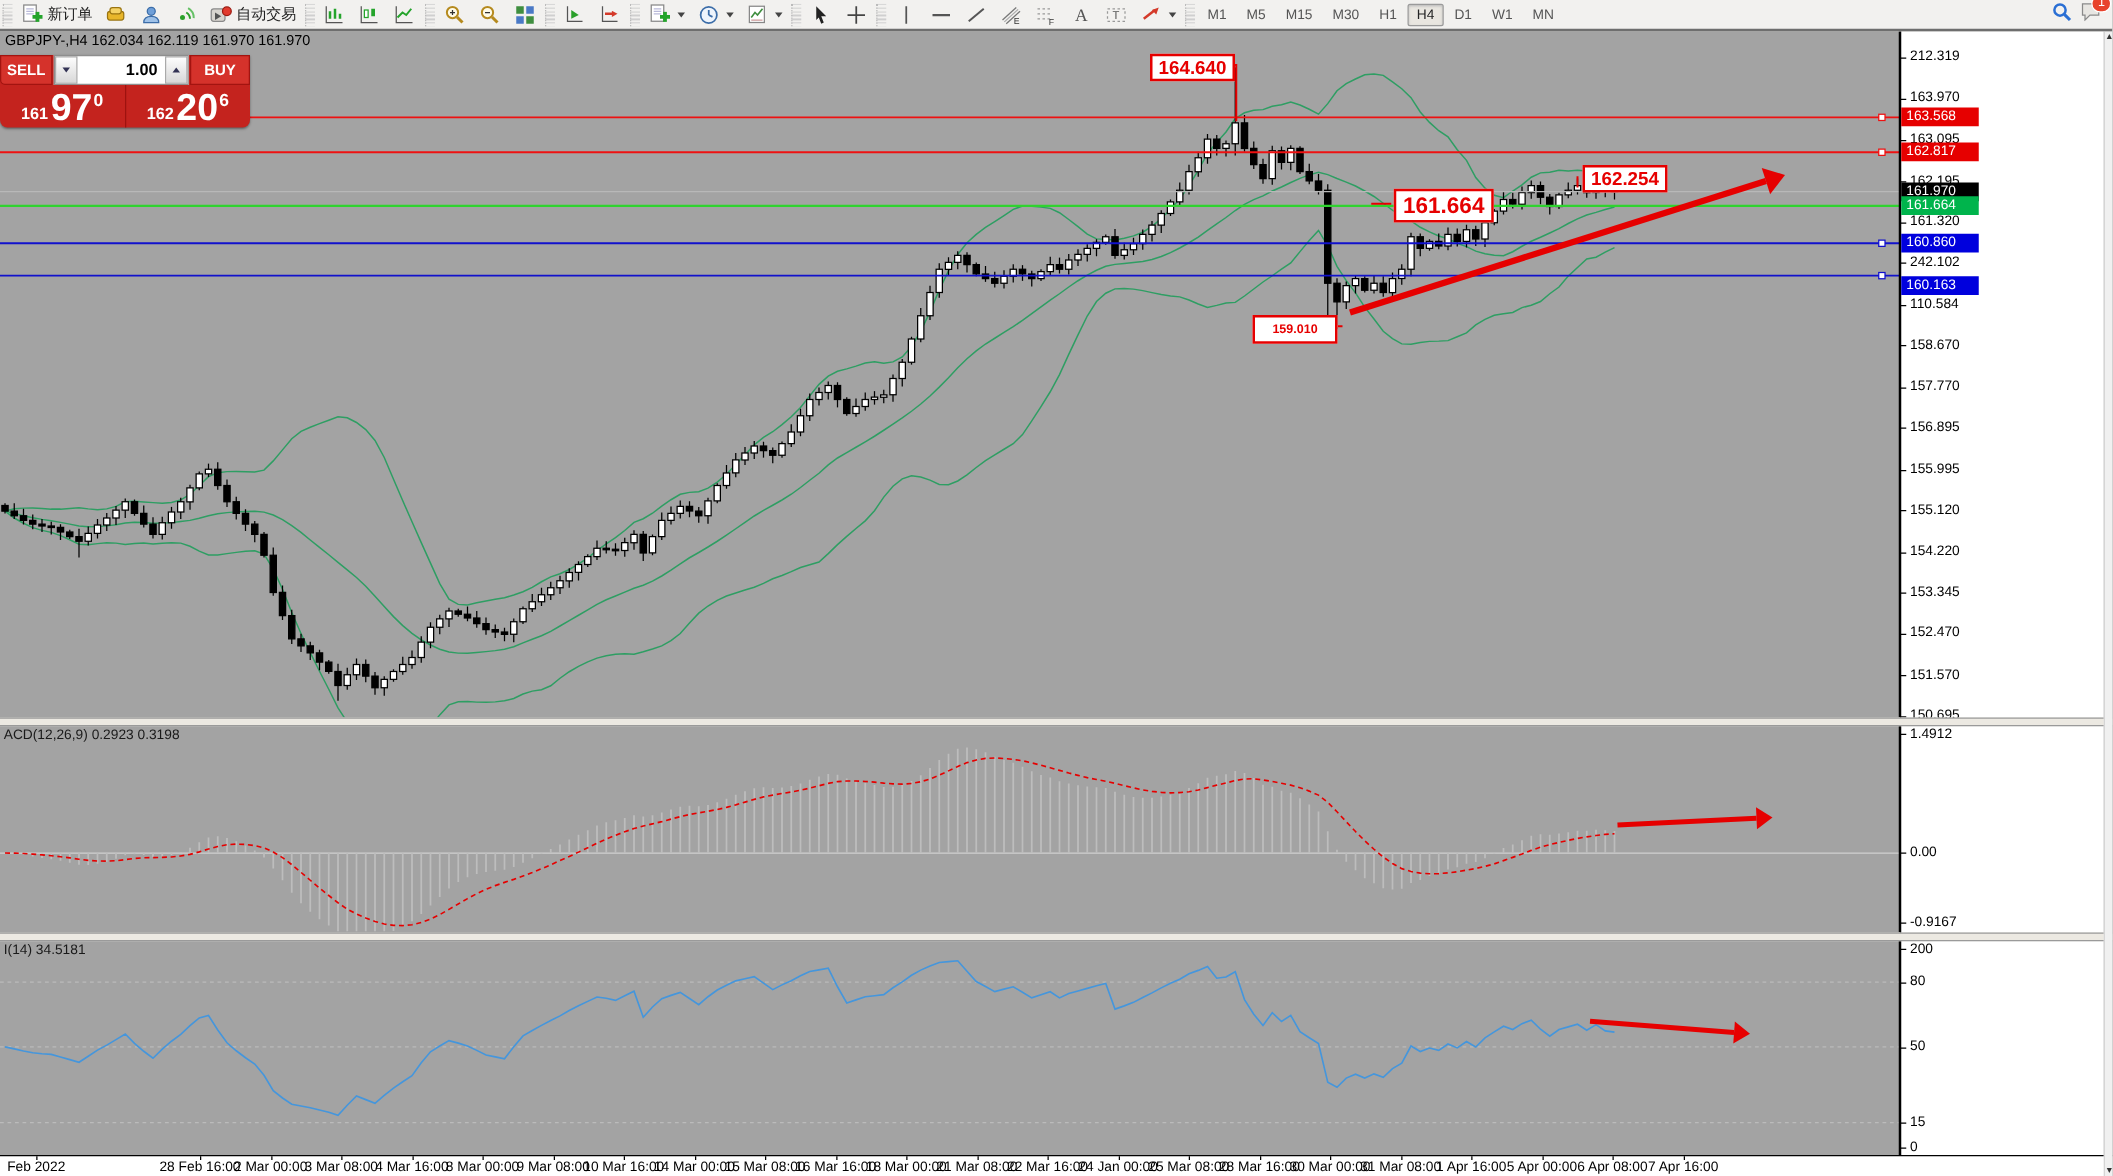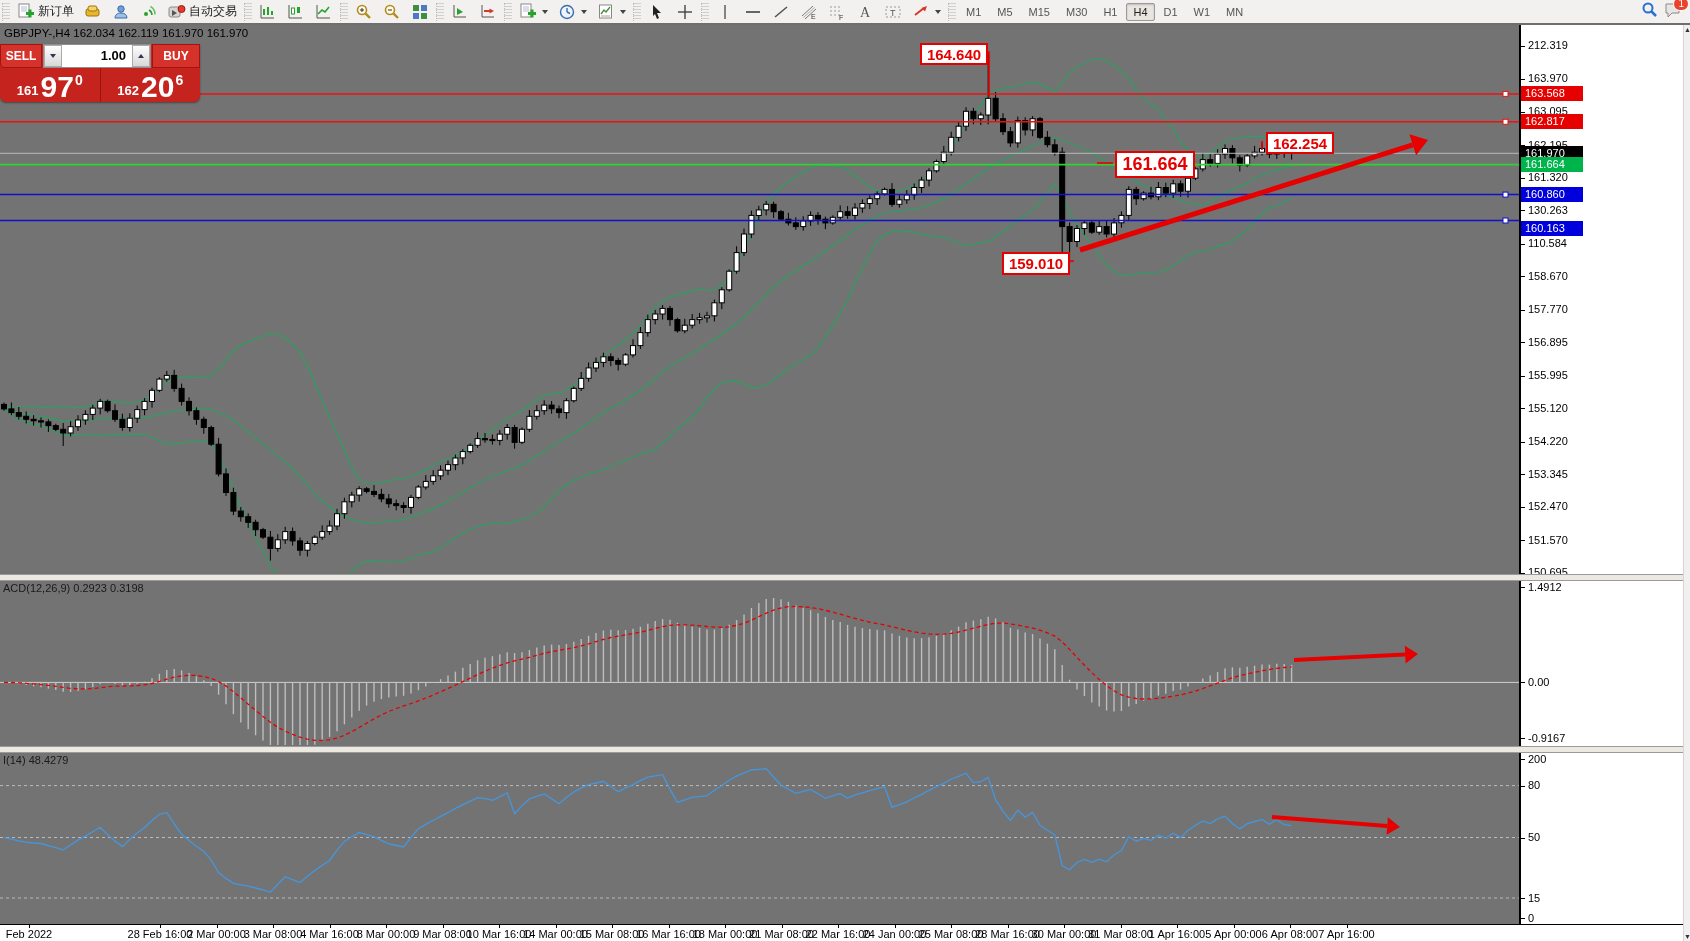--- a/index.html
+++ b/index.html
@@ -1,16 +1,16 @@
 <!DOCTYPE html>
 <html><head>
 <meta charset="utf-8">
 <style>
   html,body{margin:0;padding:0;background:#e4e4e4;font-family:"Liberation Sans",sans-serif;}
-  #root{position:relative;width:1690px;height:941px;background:#737373;overflow:hidden;}
+  #root{position:relative;width:1690px;height:941px;background:#a3a3a3;overflow:hidden;}
   
   #toolbar{position:absolute;left:0;top:0;width:1690px;height:23px;background:#f2f1ef;
            border-bottom:2px solid #6e6e6e;display:flex;align-items:center;z-index:30;}
   .tb-grip{width:7px;height:18px;margin:0 2px;
            background:repeating-linear-gradient(#cfcfcf 0 1px,#f2f1ef 1px 3px);border-left:1px dotted #bbb;}
   .tb-btn{display:flex;align-items:center;gap:3px;height:20px;padding:0 3px;margin:0 1px;
           border:1px solid transparent;border-radius:2px;cursor:default;}
   .tb-btn svg{display:block;}
   .tb-label{font-size:12px;color:#222;white-space:nowrap;}
   .tb-dd{width:0;height:0;border-left:3px solid transparent;border-right:3px solid transparent;
@@ -906,21 +906,21 @@
       <div class="ax-lab" style="top:14.0px">212.319</div>
       <div class="ax-tick" style="top:53.9px"></div>
       <div class="ax-lab" style="top:47.4px">163.970</div>
       <div class="ax-tick" style="top:86.5px"></div>
       <div class="ax-lab" style="top:80.0px">163.095</div>
       <div class="ax-tick" style="top:120.0px"></div>
       <div class="ax-lab" style="top:113.5px">162.195</div>
       <div class="ax-tick" style="top:152.5px"></div>
       <div class="ax-lab" style="top:146.0px">161.320</div>
       <div class="ax-tick" style="top:185.0px"></div>
-      <div class="ax-lab" style="top:178.5px">130.263</div>
+      <div class="ax-lab" style="top:178.5px">242.102</div>
       <div class="ax-tick" style="top:218.5px"></div>
       <div class="ax-lab" style="top:212.0px">110.584</div>
       <div class="ax-tick" style="top:251.1px"></div>
       <div class="ax-lab" style="top:244.6px">158.670</div>
       <div class="ax-tick" style="top:284.5px"></div>
       <div class="ax-lab" style="top:278.0px">157.770</div>
       <div class="ax-tick" style="top:317.1px"></div>
       <div class="ax-lab" style="top:310.6px">156.895</div>
       <div class="ax-tick" style="top:350.6px"></div>
       <div class="ax-lab" style="top:344.1px">155.995</div>
@@ -1002,21 +1002,21 @@
       <div class="t-lab" style="left:1177px">1 Apr 16:00</div>
       <div class="t-tick" style="left:1233.5px"></div>
       <div class="t-lab" style="left:1233.5px">5 Apr 00:00</div>
       <div class="t-tick" style="left:1290px"></div>
       <div class="t-lab" style="left:1290px">6 Apr 08:00</div>
       <div class="t-tick" style="left:1346.5px"></div>
       <div class="t-lab" style="left:1346.5px">7 Apr 16:00</div>
     </div>
 
   <div class="ind-label" id="macd-label" style="left: 3px; top: 582px;">ACD(12,26,9) 0.2923 0.3198</div>
-  <div class="ind-label" id="rsi-label" style="left: 3px; top: 754px;">I(14) 48.4279</div>
+  <div class="ind-label" id="rsi-label" style="left: 3px; top: 754px;">I(14) 34.5181</div>
 
   <div id="trade-panel">
     <div id="tp-row1">
       <div class="tp-btn" id="sell-btn">SELL</div>
       <div id="vol-box">
         <div class="spin spin-dn">
             <span></span>
           </div>
         <div id="vol-val">1.00</div>
         <div class="spin spin-up">
@@ -1036,21 +1036,21 @@
         <span class="p-big">20</span>
         <span class="p-sup">6</span>
       </div>
     </div>
   </div>
 
   <div id="anno-layer">
       <div class="anno" style="left:920px;top:43px;width:64px;height:18px;font-size:15px">164.640</div>
       <div class="anno" style="left:1115px;top:151px;width:76px;height:23px;font-size:18px">161.664</div>
       <div class="anno" style="left:1266px;top:132px;width:64px;height:18px;font-size:15px">162.254</div>
-      <div class="anno" style="left:1002px;top:252px;width:64px;height:19px;font-size:15px">159.010</div>
+      <div class="anno" style="left:1002px;top:252px;width:64px;height:19px;font-size:10px">159.010</div>
     </div>
   <svg id="overlay-svg" width="1690" height="941">
       <polyline points="984,52 989,52 989,97" fill="none" stroke="#e60000" stroke-width="1.6"></polyline>
       <polyline points="1097,163 1113,163" fill="none" stroke="#e60000" stroke-width="1.6"></polyline>
       <polyline points="1262,150 1262,141" fill="none" stroke="#e60000" stroke-width="1.6"></polyline>
       <polyline points="1067,261 1074,261" fill="none" stroke="#e60000" stroke-width="1.6"></polyline>
       <line x1="1080" y1="250" x2="1412.7440030453665" y2="144.82229788795888" stroke="#e60000" stroke-width="5"></line>
       <polygon points="1428,140 1416.1,155.3 1409.4,134.3" fill="#e60000"></polygon>
       <line x1="1294" y1="660" x2="1405.2149581301503" y2="654.6186310582185" stroke="#e60000" stroke-width="4"></line>
       <polygon points="1418,654 1405.6,663.4 1404.8,645.8" fill="#e60000"></polygon>

